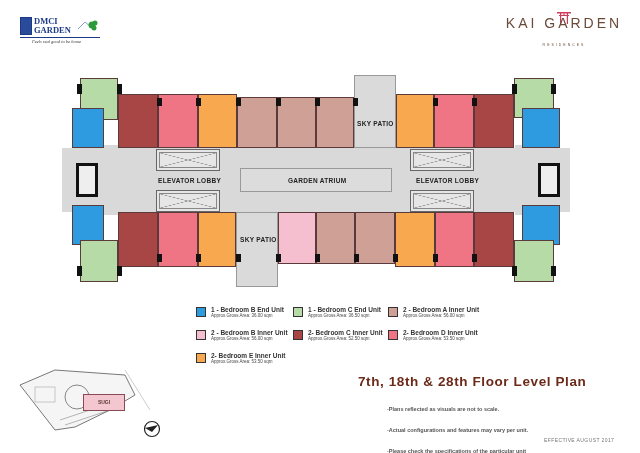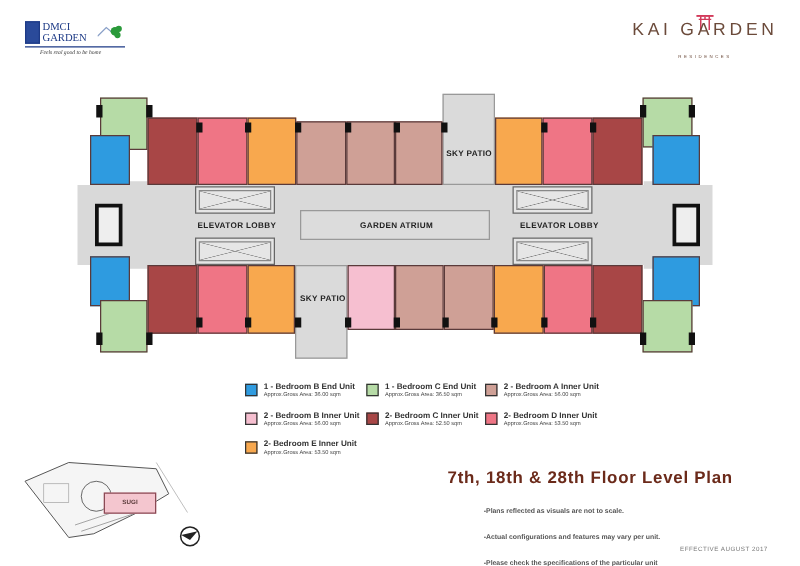--- a/index.html
+++ b/index.html
@@ -2,21 +2,21 @@
 <html><head>
 <meta charset="utf-8">
 <style>
   * { box-sizing: border-box; margin: 0; padding: 0; }
   html, body { width: 640px; height: 453px; background: #ffffff; overflow: hidden; }
   body { position: relative; font-family: "Liberation Sans", sans-serif; color: #333; }
 
   
   .dmci { position: absolute; left: 20px; top: 15px; width: 85px; height: 32px; }
   .dmci-emblem { position: absolute; left: 0; top: 2px; width: 12px; height: 18px; background: #2a4a9a; border: 1px solid #1d3a86; }
-  .dmci-text { position: absolute; left: 14px; top: 2px; font-family: "Liberation Serif", serif; font-size: 8.5px; line-height: 8.5px; color: #1d3a86; font-weight: normal; }
+  .dmci-text { position: absolute; left: 14px; top: 2px; font-family: "Liberation Serif", serif; font-size: 8.5px; line-height: 8.5px; color: #1d3a86; font-weight: bold; }
   .dmci-tree { position: absolute; left: 58px; top: 4px; width: 20px; height: 14px; }
   .dmci-line { position: absolute; left: 0; top: 22px; width: 80px; height: 1px; background: #1d3a86; }
   .dmci-tag { position: absolute; left: 12px; top: 24px; font-family: "Liberation Serif", serif; font-style: italic; font-size: 4.5px; color: #333; }
 
   .kai { position: absolute; left: 505px; top: 10px; width: 118px; height: 38px; text-align: center; }
   .kai-torii { position: absolute; left: 52px; top: 2px; width: 14px; height: 12px; }
   .kai-title { position: absolute; left: 0; top: 5px; width: 118px; font-family: Liberation Sans, sans-serif; font-size: 14px; letter-spacing: 3px; color: #6b4a3a; }
   .kai-sub { position: absolute; left: 0; top: 33px; width: 118px; font-size: 3.5px; letter-spacing: 2px; color: #6b4a3a; }
 
   

